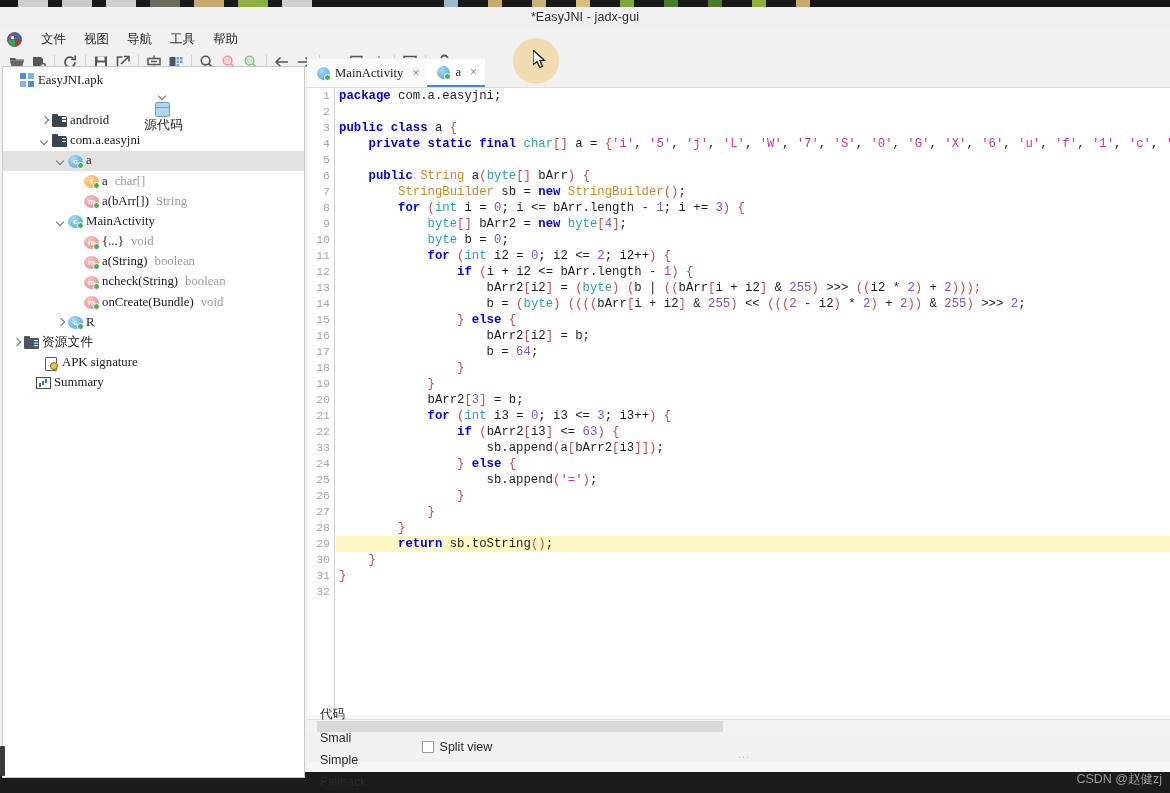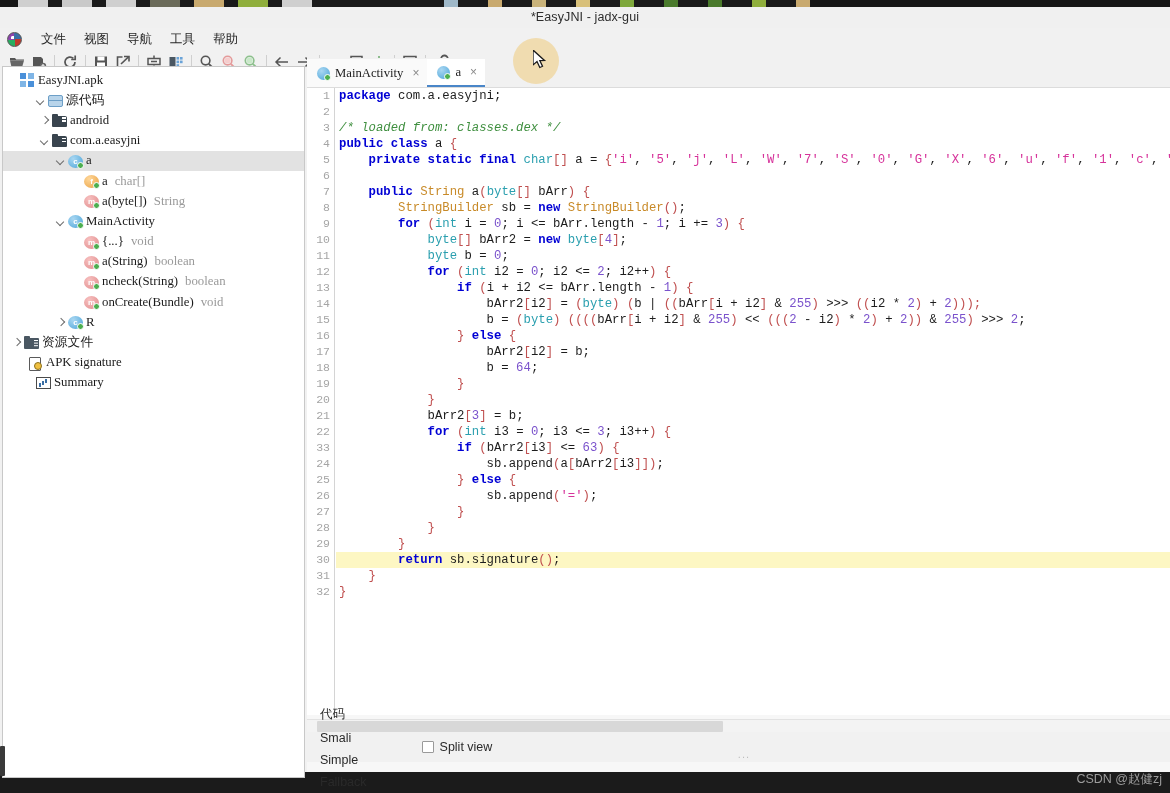--- a/index.html
+++ b/index.html
@@ -345,21 +345,21 @@
 
     <div class="main">
 
       <div class="sidebar">
         <div class="treewrap" id="tree">
             <div class="trow" style="padding-left: 4px;">
               <span class="arw"></span>
               <span class="ico ic-apk"></span>
               <span class="lbl">EasyJNI.apk</span>
             </div>
-            <div class="trow" style="padding-left: 32px;">
+            <div class="trow" style="padding-left: 20px; flex-direction: column;">
               <span class="arw d"></span>
               <span class="ico ic-src"></span>
               <span class="lbl">源代码</span>
             </div>
             <div class="trow" style="padding-left: 36px;">
               <span class="arw r"></span>
               <span class="ico ic-fold"></span>
               <span class="lbl">android</span>
             </div>
             <div class="trow" style="padding-left: 36px;">
@@ -374,21 +374,21 @@
             </div>
             <div class="trow" style="padding-left: 68px;">
               <span class="arw"></span>
               <span class="ico ic-fld">f</span>
               <span class="lbl">a</span>
               <span class="ret">char[]</span>
             </div>
             <div class="trow" style="padding-left: 68px;">
               <span class="arw"></span>
               <span class="ico ic-mth">m</span>
-              <span class="lbl">a(byte[])</span>
+              <span class="lbl">a(bArr[])</span>
               <span class="ret">String</span>
             </div>
             <div class="trow" style="padding-left: 52px;">
               <span class="arw d"></span>
               <span class="ico ic-cls">c</span>
               <span class="lbl">MainActivity</span>
             </div>
             <div class="trow" style="padding-left: 68px;">
               <span class="arw"></span>
               <span class="ico ic-mth">m</span>
@@ -416,21 +416,21 @@
             <div class="trow" style="padding-left: 52px;">
               <span class="arw r"></span>
               <span class="ico ic-cls">c</span>
               <span class="lbl">R</span>
             </div>
             <div class="trow" style="padding-left: 8px;">
               <span class="arw r"></span>
               <span class="ico ic-res"></span>
               <span class="lbl">资源文件</span>
             </div>
-            <div class="trow" style="padding-left: 12px;">
+            <div class="trow" style="padding-left: 28px;">
               <span class="arw"></span>
               <span class="ico ic-sig"></span>
               <span class="lbl">APK signature</span>
             </div>
             <div class="trow" style="padding-left: 20px;">
               <span class="arw"></span>
               <span class="ico ic-sum"></span>
               <span class="lbl">Summary</span>
             </div>
           </div>
@@ -483,21 +483,20 @@
               <div>27</div>
               <div>28</div>
               <div>29</div>
               <div>30</div>
               <div>31</div>
               <div>32</div>
             </div>
           <div class="codearea" id="codearea">
               <div class="cline"><span class="kw">package</span><span class="dim"> com.a.easyjni;</span></div>
               <div class="cline"></div>
-              <div class="cline"><span class="cmt">/* loaded from: classes.dex */</span></div>
               <div class="cline"><span class="kw">public class</span><span class="dim"> a </span><span class="pun">{</span></div>
               <div class="cline"><span class="dim">    </span><span class="kw">private static final</span><span class="dim"> </span><span class="typ">char</span><span class="pun">[]</span><span class="dim"> a = </span><span class="pun">{</span><span class="str">'i'</span><span class="dim">, </span><span class="str">'5'</span><span class="dim">, </span><span class="str">'j'</span><span class="dim">, </span><span class="str">'L'</span><span class="dim">, </span><span class="str">'W'</span><span class="dim">, </span><span class="str">'7'</span><span class="dim">, </span><span class="str">'S'</span><span class="dim">, </span><span class="str">'0'</span><span class="dim">, </span><span class="str">'G'</span><span class="dim">, </span><span class="str">'X'</span><span class="dim">, </span><span class="str">'6'</span><span class="dim">, </span><span class="str">'u'</span><span class="dim">, </span><span class="str">'f'</span><span class="dim">, </span><span class="str">'1'</span><span class="dim">, </span><span class="str">'c'</span><span class="dim">, </span><span class="str">'v'</span></div>
               <div class="cline"></div>
               <div class="cline"><span class="dim">    </span><span class="kw">public</span><span class="dim"> </span><span class="typ2">String</span><span class="dim"> a</span><span class="pun">(</span><span class="typ">byte</span><span class="pun">[]</span><span class="dim"> bArr</span><span class="pun">)</span><span class="dim"> </span><span class="pun">{</span></div>
               <div class="cline"><span class="dim">        </span><span class="typ2">StringBuilder</span><span class="dim"> sb = </span><span class="kw">new</span><span class="dim"> </span><span class="typ2">StringBuilder</span><span class="pun">()</span><span class="dim">;</span></div>
               <div class="cline"><span class="dim">        </span><span class="kw">for</span><span class="dim"> </span><span class="pun">(</span><span class="typ">int</span><span class="dim"> i = </span><span class="num">0</span><span class="dim">; i &lt;= bArr.length - </span><span class="num">1</span><span class="dim">; i += </span><span class="num">3</span><span class="pun">) {</span></div>
               <div class="cline"><span class="dim">            </span><span class="typ">byte</span><span class="pun">[]</span><span class="dim"> bArr2 = </span><span class="kw">new</span><span class="dim"> </span><span class="typ">byte</span><span class="pun">[</span><span class="num">4</span><span class="pun">]</span><span class="dim">;</span></div>
               <div class="cline"><span class="dim">            </span><span class="typ">byte</span><span class="dim"> b = </span><span class="num">0</span><span class="dim">;</span></div>
               <div class="cline"><span class="dim">            </span><span class="kw">for</span><span class="dim"> </span><span class="pun">(</span><span class="typ">int</span><span class="dim"> i2 = </span><span class="num">0</span><span class="dim">; i2 &lt;= </span><span class="num">2</span><span class="dim">; i2++</span><span class="pun">) {</span></div>
               <div class="cline"><span class="dim">                </span><span class="kw">if</span><span class="dim"> </span><span class="pun">(</span><span class="dim">i + i2 &lt;= bArr.length - </span><span class="num">1</span><span class="pun">) {</span></div>
@@ -510,21 +509,21 @@
               <div class="cline"><span class="dim">            </span><span class="pun">}</span></div>
               <div class="cline"><span class="dim">            bArr2</span><span class="pun">[</span><span class="num">3</span><span class="pun">]</span><span class="dim"> = b;</span></div>
               <div class="cline"><span class="dim">            </span><span class="kw">for</span><span class="dim"> </span><span class="pun">(</span><span class="typ">int</span><span class="dim"> i3 = </span><span class="num">0</span><span class="dim">; i3 &lt;= </span><span class="num">3</span><span class="dim">; i3++</span><span class="pun">) {</span></div>
               <div class="cline"><span class="dim">                </span><span class="kw">if</span><span class="dim"> </span><span class="pun">(</span><span class="dim">bArr2</span><span class="pun">[</span><span class="dim">i3</span><span class="pun">]</span><span class="dim"> &lt;= </span><span class="num">63</span><span class="pun">) {</span></div>
               <div class="cline"><span class="dim">                    sb.append</span><span class="pun">(</span><span class="dim">a</span><span class="pun">[</span><span class="dim">bArr2</span><span class="pun">[</span><span class="dim">i3</span><span class="pun">]])</span><span class="dim">;</span></div>
               <div class="cline"><span class="dim">                </span><span class="pun">}</span><span class="dim"> </span><span class="kw">else</span><span class="dim"> </span><span class="pun">{</span></div>
               <div class="cline"><span class="dim">                    sb.append</span><span class="pun">(</span><span class="str">'='</span><span class="pun">)</span><span class="dim">;</span></div>
               <div class="cline"><span class="dim">                </span><span class="pun">}</span></div>
               <div class="cline"><span class="dim">            </span><span class="pun">}</span></div>
               <div class="cline"><span class="dim">        </span><span class="pun">}</span></div>
-              <div class="cline hl"><span class="dim">        </span><span class="kw">return</span><span class="dim"> sb.signature</span><span class="pun">()</span><span class="dim">;</span></div>
+              <div class="cline hl"><span class="dim">        </span><span class="kw">return</span><span class="dim"> sb.toString</span><span class="pun">()</span><span class="dim">;</span></div>
               <div class="cline"><span class="dim">    </span><span class="pun">}</span></div>
               <div class="cline"><span class="pun">}</span></div>
             </div>
         </div>
 
         <div class="hscroll">
           <div class="hthumb" id="hthumb" style="width: 47%;"></div>
         </div>
 
         <div class="bottombar">

